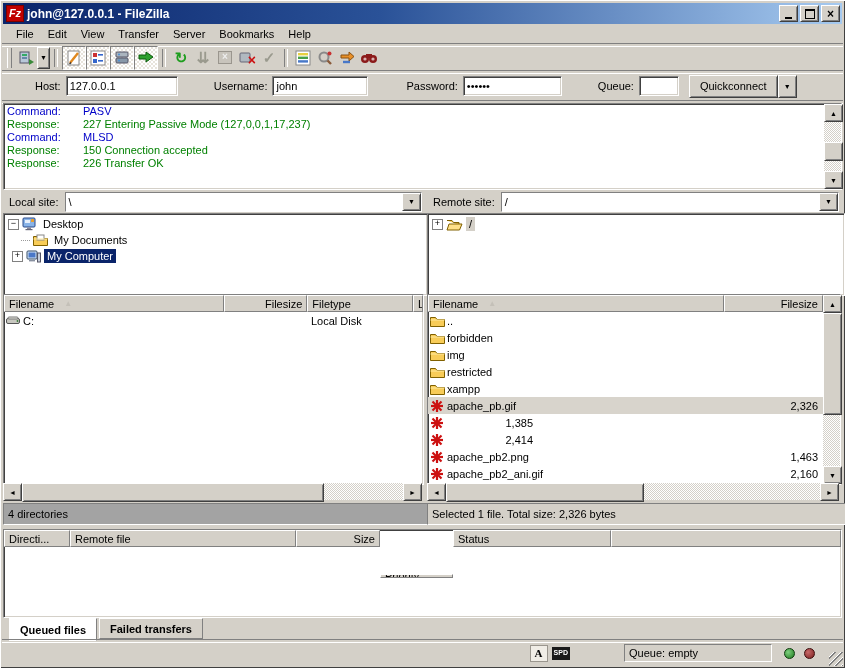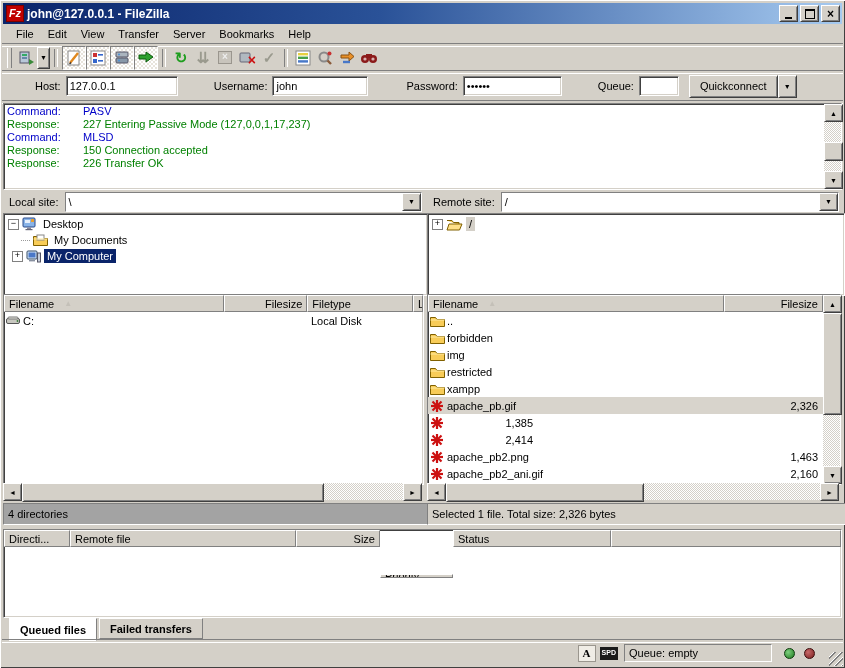--- a/index.html
+++ b/index.html
@@ -103,21 +103,21 @@
   .queue{position:absolute;left:3px;top:529px;right:3px;height:87px;background:#fff;display:flex;flex-direction:column;}
   .tabs{position:absolute;left:3px;top:618px;right:3px;height:20px;display:flex;align-items:flex-start;padding-left:6px;}
   .tab{height:17px;padding:1px 10px;display:flex;align-items:center;background:#d4d0c8;
      border:1px solid;border-color:#fff #808080 #808080 #fff;margin-right:2px;font-weight:bold;}
   .tab.active{background:#fff;font-weight:bold;height:19px;border-bottom-color:#fff;}
   
   .statusbar{position:absolute;left:3px;right:3px;top:641px;height:24px;display:flex;align-items:center;justify-content:flex-end;padding-right:4px;}
   .ascii-badge{width:16px;height:15px;background:#f0ede6;border:1px solid #9a968e;display:flex;align-items:center;justify-content:center;
      font-family:"Liberation Serif",serif;font-weight:bold;font-size:11px;margin-right:4px;}
   .spd-badge{height:11px;background:#1a1a1a;color:#fff;font-size:7px;font-weight:bold;padding:1px 2px;line-height:9px;margin-right:6px;letter-spacing:0;}
-  .queue-field{width:138px;height:16px;display:flex;align-items:center;padding:0 4px;background:#d4d0c8;margin-right:12px;}
+  .queue-field{width:138px;height:16px;display:flex;align-items:center;padding:0 4px;background:#d4d0c8;margin-right:12px;margin-left:48px;}
   .light{width:9px;height:9px;border-radius:50%;margin-right:9px;}
   .light-green{background:radial-gradient(circle at 35% 35%,#7fd07f,#1e7a1e);border:1px solid #0c3c0c;}
   .light-red{background:radial-gradient(circle at 35% 35%,#c86a6a,#7a1e1e);border:1px solid #3c0c0c;}
   .grip{position:absolute;right:2px;bottom:2px;width:14px;height:14px;
      background:repeating-linear-gradient(135deg,transparent 0 3px,#fff 3px 4px,#808080 4px 5px);}
   svg{display:block;}
 </style>
 </head>
 <body>
 

